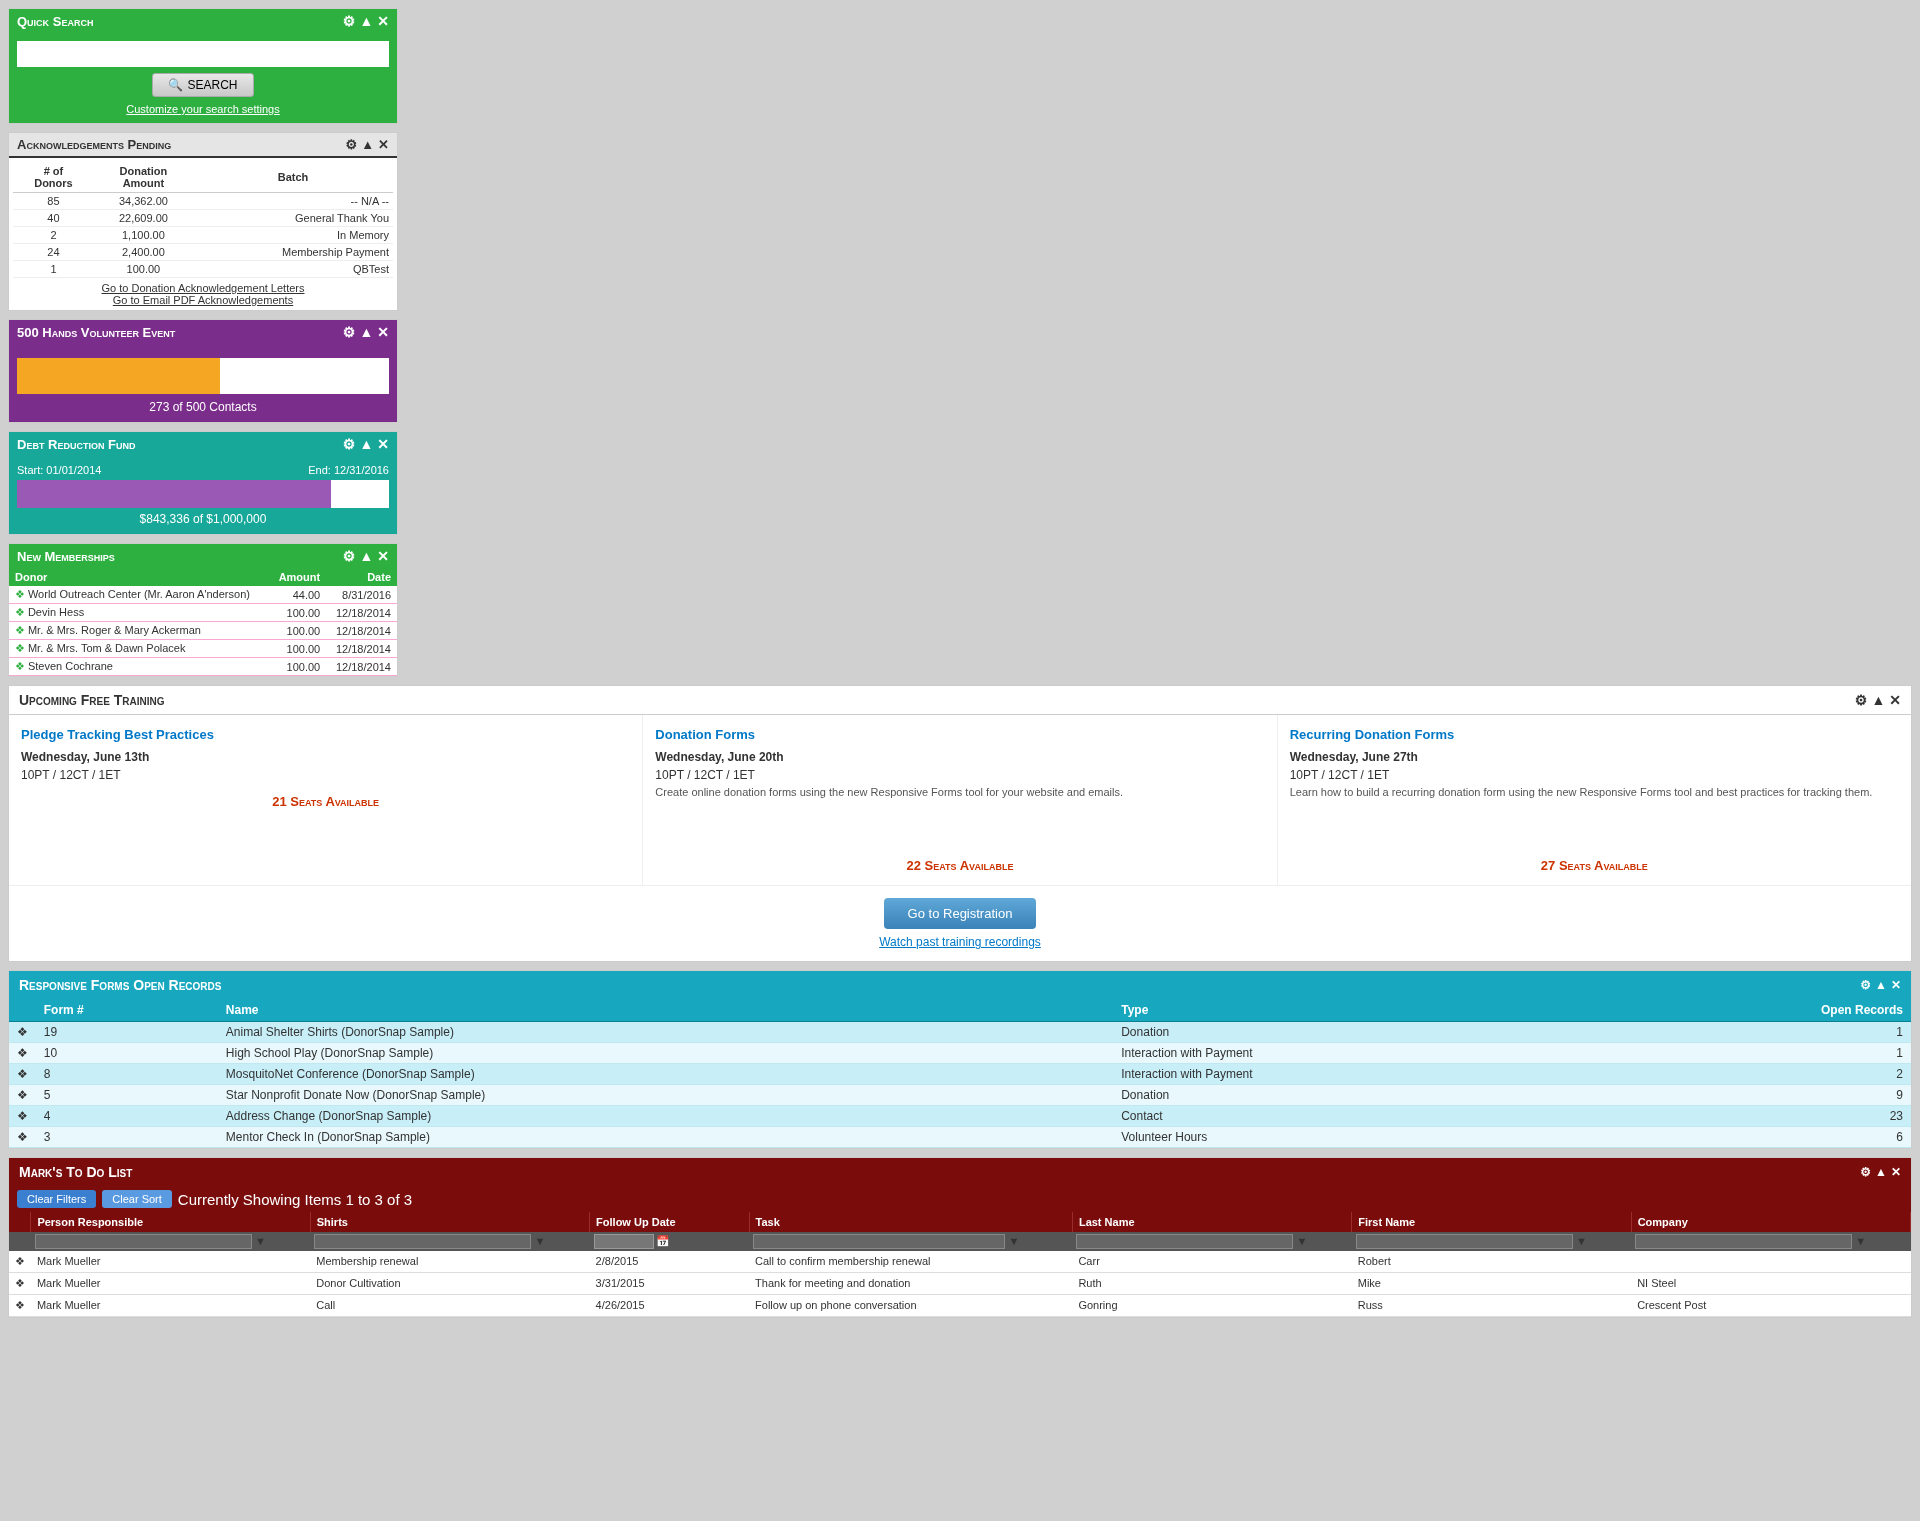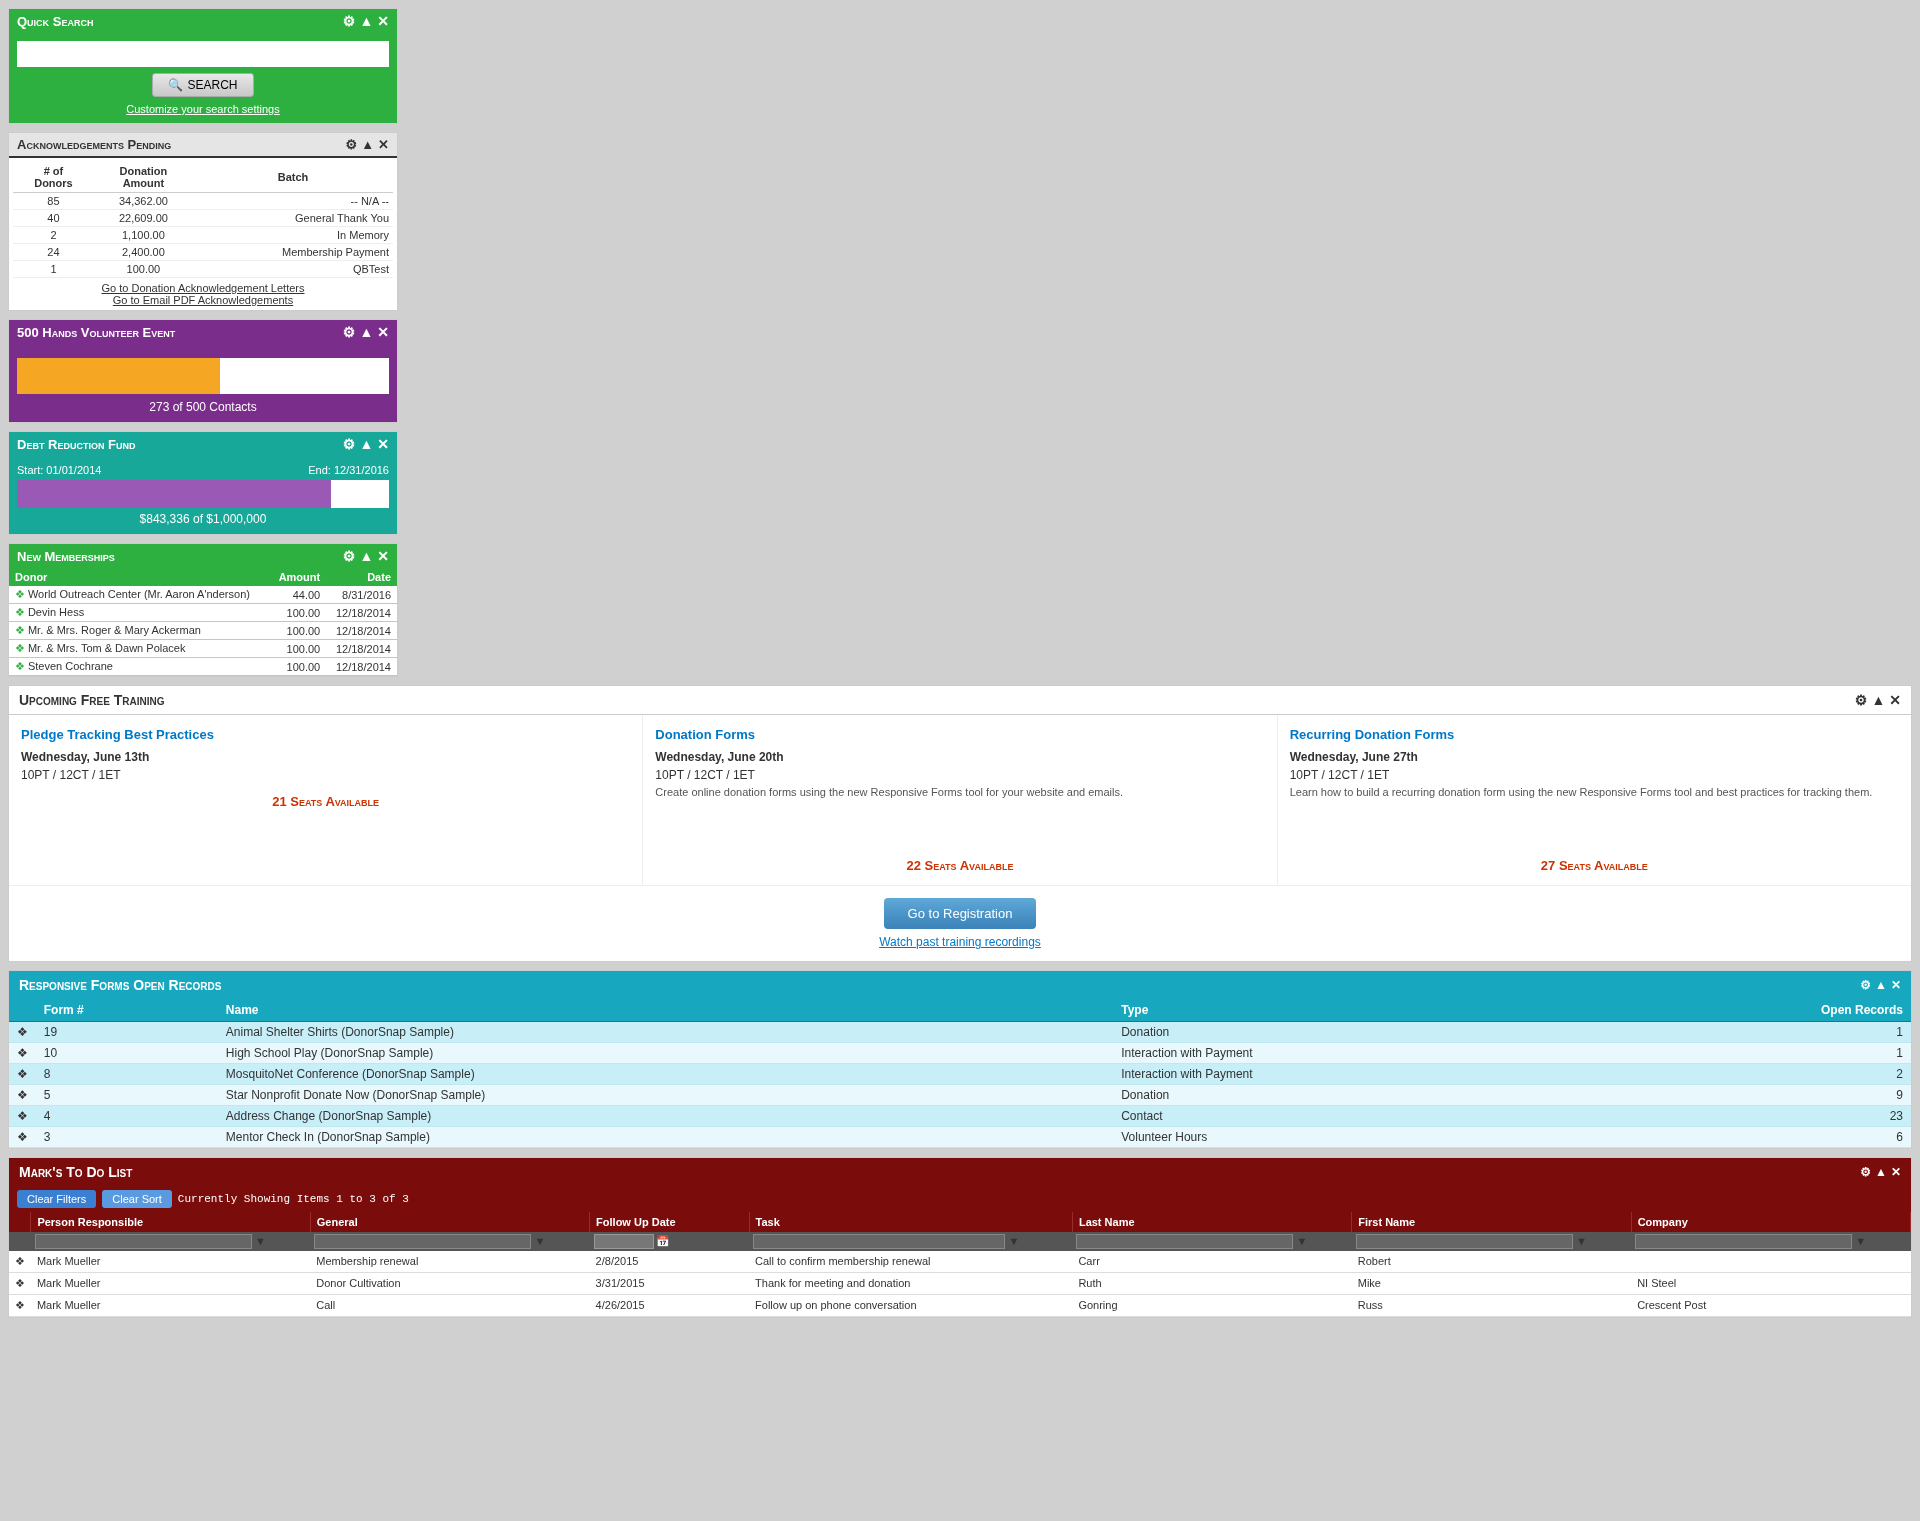--- a/index.html
+++ b/index.html
@@ -96,21 +96,21 @@
     .forms-table td:last-child { text-align: right; }
     .forms-table tbody tr:nth-child(even) { background: #e8f8fc; }
     .forms-table tbody tr:nth-child(odd) { background: #c8eef8; }
 
     
     .todo-widget { background: #fff; border: 1px solid #ccc; }
     .todo-header-bar { background: #7a0c0c; color: #fff; padding: 6px 10px; display: flex; justify-content: space-between; align-items: center; font-variant: small-caps; font-weight: bold; font-size: 14px; }
     .todo-toolbar { background: #7a0c0c; padding: 4px 8px; display: flex; align-items: center; gap: 6px; }
     .todo-btn-clear-filters { background: #3a7fd0; color: #fff; border: none; border-radius: 3px; padding: 3px 10px; font-size: 11px; cursor: pointer; }
     .todo-btn-clear-sort { background: #5a9ae0; color: #fff; border: none; border-radius: 3px; padding: 3px 10px; font-size: 11px; cursor: pointer; }
-    .todo-showing { color: #fff; font-size: 11px; font-family: Liberation Mono, monospace; }
+    .todo-showing { color: #fff; font-size: 15px; }
     .todo-table { width: 100%; border-collapse: collapse; font-size: 11px; }
     .todo-table thead tr.col-headers { background: #7a0c0c; color: #fff; }
     .todo-table th { padding: 4px 6px; text-align: left; font-weight: bold; border-right: 1px solid #9a2c2c; font-size: 11px; }
     .todo-table .filter-row td { background: #555; padding: 2px 4px; }
     .filter-input { width: 80%; background: #666; border: 1px solid #888; color: #fff; font-size: 10px; padding: 1px 3px; }
     .filter-cal { background: #777; border: 1px solid #999; color: #fff; font-size: 10px; padding: 1px 3px; }
     .todo-table tbody tr { border-bottom: 1px solid #ddd; }
     .todo-table tbody td { padding: 4px 6px; vertical-align: top; }
 
     .header-icon-white { color: #fff; font-size: 12px; cursor: pointer; }
@@ -412,21 +412,21 @@
       <div class="todo-toolbar">
         <button class="todo-btn-clear-filters">Clear Filters</button>
         <button class="todo-btn-clear-sort">Clear Sort</button>
         <span class="todo-showing">Currently Showing Items 1 to 3 of 3</span>
       </div>
       <table class="todo-table">
         <thead>
           <tr class="col-headers">
             <th style="width:18px;"></th>
             <th>Person Responsible</th>
-            <th>General</th>
+            <th>Shirts</th>
             <th>Follow Up Date</th>
             <th>Task</th>
             <th>Last Name</th>
             <th>First Name</th>
             <th>Company</th>
           </tr>
           <tr class="filter-row">
             <td></td>
             <td>
               <input class="filter-input" type="text" style="">

